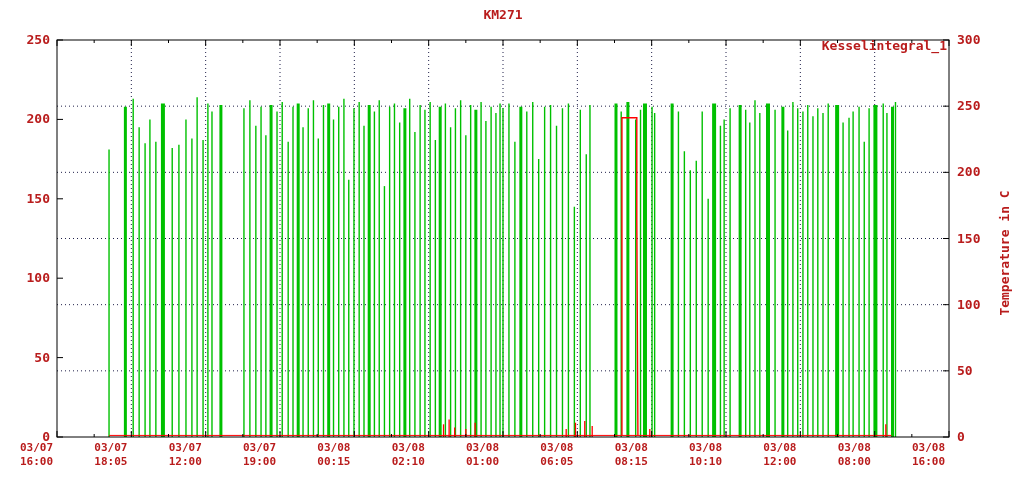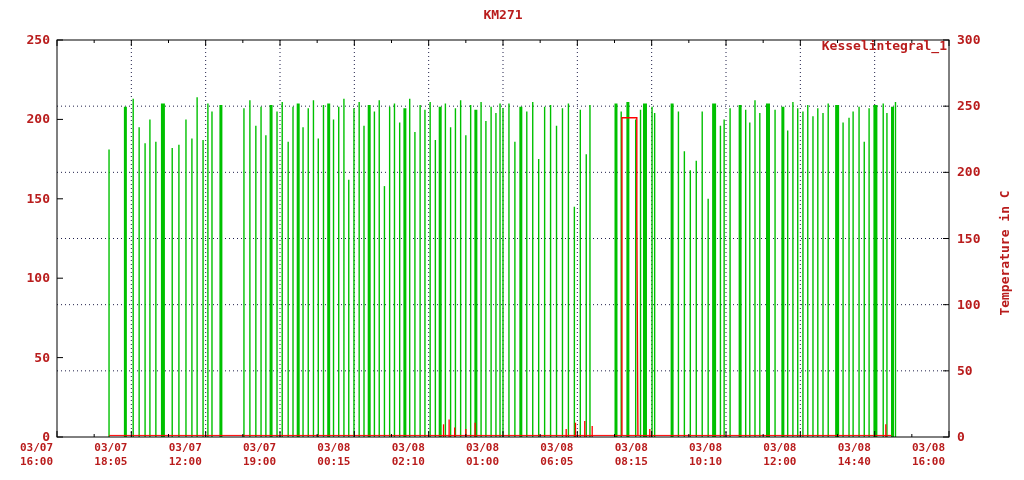--- a/index.html
+++ b/index.html
@@ -306,21 +306,21 @@
       <div class="xlab" style="left: 689px;">
         <div>03/08</div>
         <div>10:10</div>
       </div>
       <div class="xlab" style="left: 763.333px;">
         <div>03/08</div>
         <div>12:00</div>
       </div>
       <div class="xlab" style="left: 837.667px;">
         <div>03/08</div>
-        <div>14:40</div>
+        <div>08:00</div>
       </div>
       <div class="xlab" style="left: 912px;">
         <div>03/08</div>
         <div>16:00</div>
       </div>
       <div class="ylab left" style="top: 33px;">250</div>
       <div class="ylab left" style="top: 112.4px;">200</div>
       <div class="ylab left" style="top: 191.8px;">150</div>
       <div class="ylab left" style="top: 271.2px;">100</div>
       <div class="ylab left" style="top: 350.6px;">50</div>

